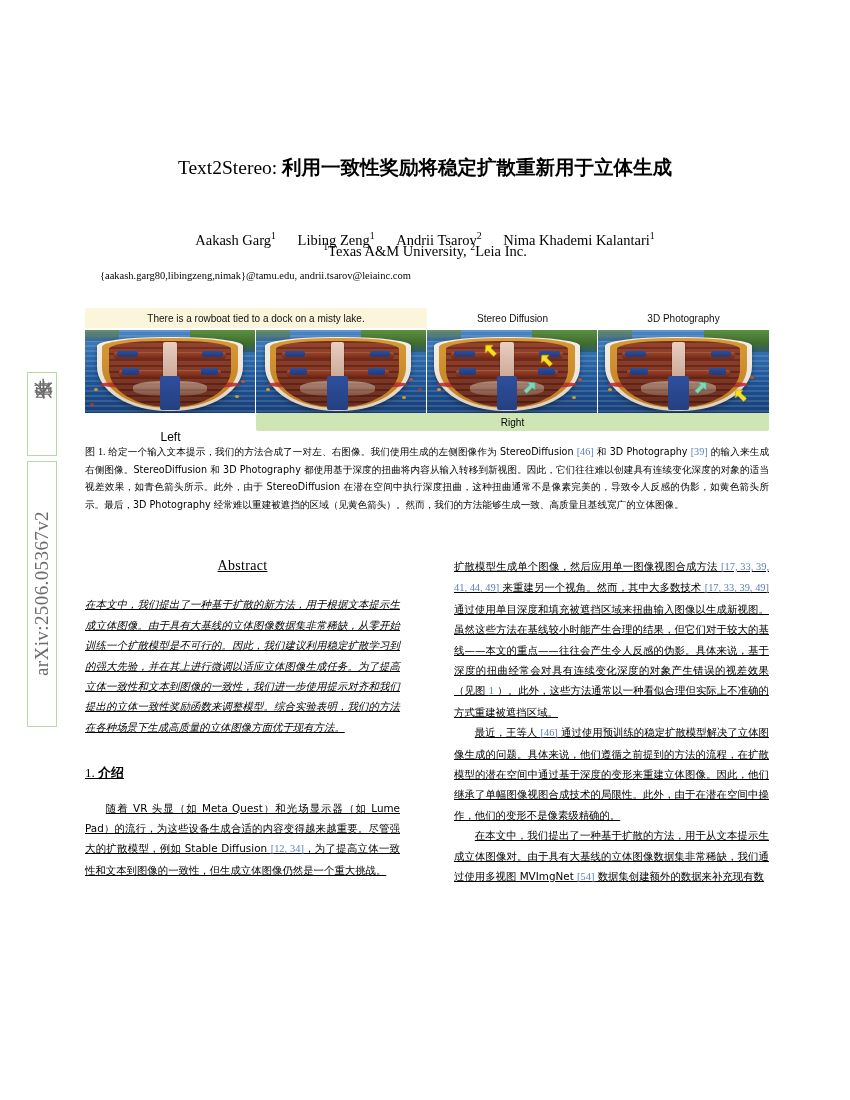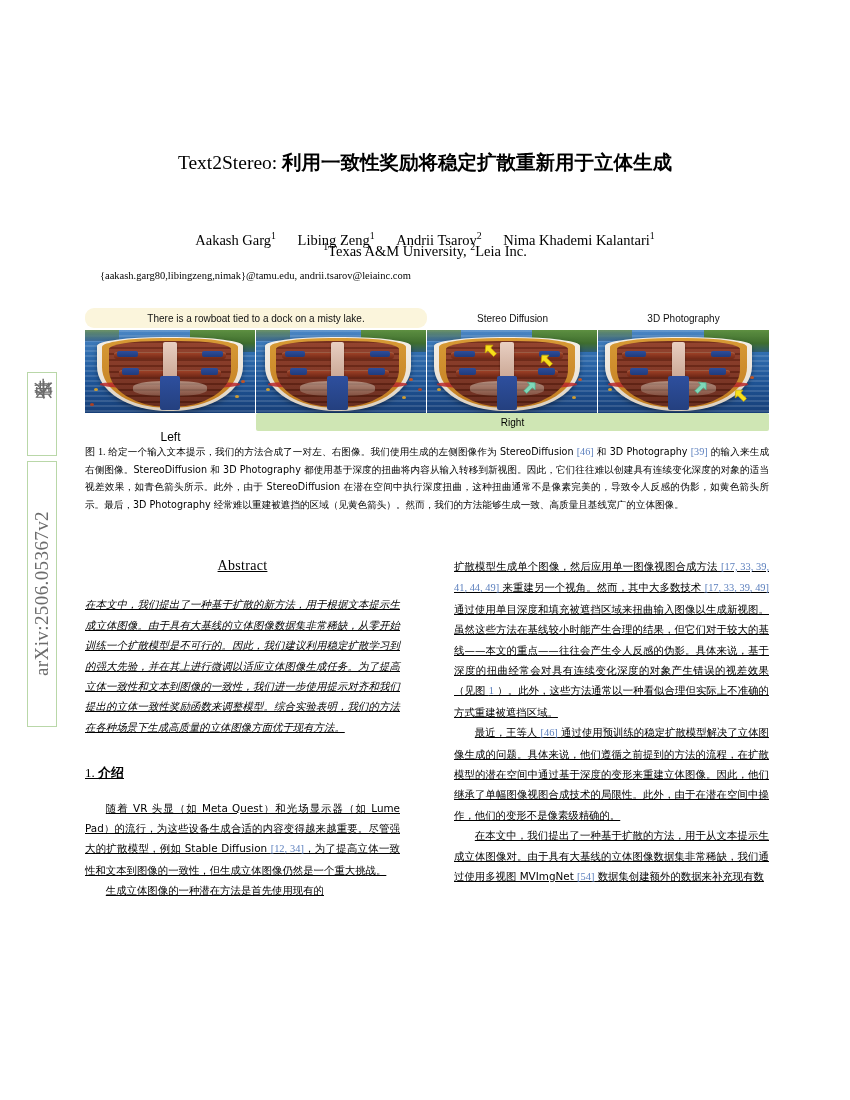--- a/index.html
+++ b/index.html
@@ -56,21 +56,21 @@
   }
 
   
   .title {
     position: absolute;
     left: 100px;
     top: 152px;
     width: 650px;
     text-align: center;
     font-size: 19.5px;
-    line-height: 22px;
+    line-height: 32px;
   }
   .title .cn {
     font-family: "DejaVu Sans", sans-serif;
     font-weight: bold;
   }
   .authors {
     position: absolute;
     left: 100px;
     top: 228px;
     width: 650px;
@@ -111,21 +111,21 @@
   }
   .prompt-banner {
     width: 50%;
     background: #fbf5dc;
     font-family: "Liberation Sans", sans-serif;
     font-size: 10px;
     color: #111;
     display: flex;
     align-items: center;
     justify-content: center;
-    border-radius: 9px;
+    border-radius: 2px;
   }
   .toplabel {
     width: 25%;
     font-family: "Liberation Sans", sans-serif;
     font-size: 10px;
     color: #111;
     display: flex;
     align-items: center;
     justify-content: center;
   }
@@ -483,21 +483,20 @@
     <div class="abs-head">Abstract</div>
     <div class="abs-body">
       <p>在本文中，我们提出了一种基于扩散的新方法，用于根据文本提示生成立体图像。由于具有大基线的立体图像数据集非常稀缺，从零开始训练一个扩散模型是不可行的。因此，我们建议利用稳定扩散学习到的强大先验，并在其上进行微调以适应立体图像生成任务。为了提高立体一致性和文本到图像的一致性，我们进一步使用提示对齐和我们提出的立体一致性奖励函数来调整模型。综合实验表明，我们的方法在各种场景下生成高质量的立体图像方面优于现有方法。</p>
     </div>
 
     <div class="sec-head">
       <span class="num">1. </span><span>介绍</span>
     </div>
 
     <p><span>随着 VR 头显（如 Meta Quest）和光场显示器（如 Lume Pad）的流行，为这些设备生成合适的内容变得越来越重要。尽管强大的扩散模型，例如 Stable Diffusion </span><span class="ref en">[12, 34]</span><span>，为了提高立体一致性和文本到图像的一致性，但生成立体图像仍然是一个重大挑战。</span></p>
-    <p>生成立体图像的一种潜在方法是首先使用现有的</p>
   </div>
 
   <div class="col right">
     <p class="noindent"><span>扩散模型生成单个图像，然后应用单一图像视图合成方法 </span><span class="ref en">[17, 33, 39, 41, 44, 49]</span><span> 来重建另一个视角。然而，其中大多数技术 </span><span class="ref en">[17, 33, 39, 49]</span><span> 通过使用单目深度和填充被遮挡区域来扭曲输入图像以生成新视图。虽然这些方法在基线较小时能产生合理的结果，但它们对于较大的基线——本文的重点——往往会产生令人反感的伪影。具体来说，基于深度的扭曲经常会对具有连续变化深度的对象产生错误的视差效果（见图 </span><span class="ref en">1</span><span> ）。此外，这些方法通常以一种看似合理但实际上不准确的方式重建被遮挡区域。</span></p>
 
     <p><span>最近，王等人 </span><span class="ref en">[46]</span><span> 通过使用预训练的稳定扩散模型解决了立体图像生成的问题。具体来说，他们遵循之前提到的方法的流程，在扩散模型的潜在空间中通过基于深度的变形来重建立体图像。因此，他们继承了单幅图像视图合成技术的局限性。此外，由于在潜在空间中操作，他们的变形不是像素级精确的。</span></p>
 
     <p><span>在本文中，我们提出了一种基于扩散的方法，用于从文本提示生成立体图像对。由于具有大基线的立体图像数据集非常稀缺，我们通过使用多视图 MVImgNet </span><span class="ref en">[54]</span><span> 数据集创建额外的数据来补充现有数</span></p>
   </div>
 

